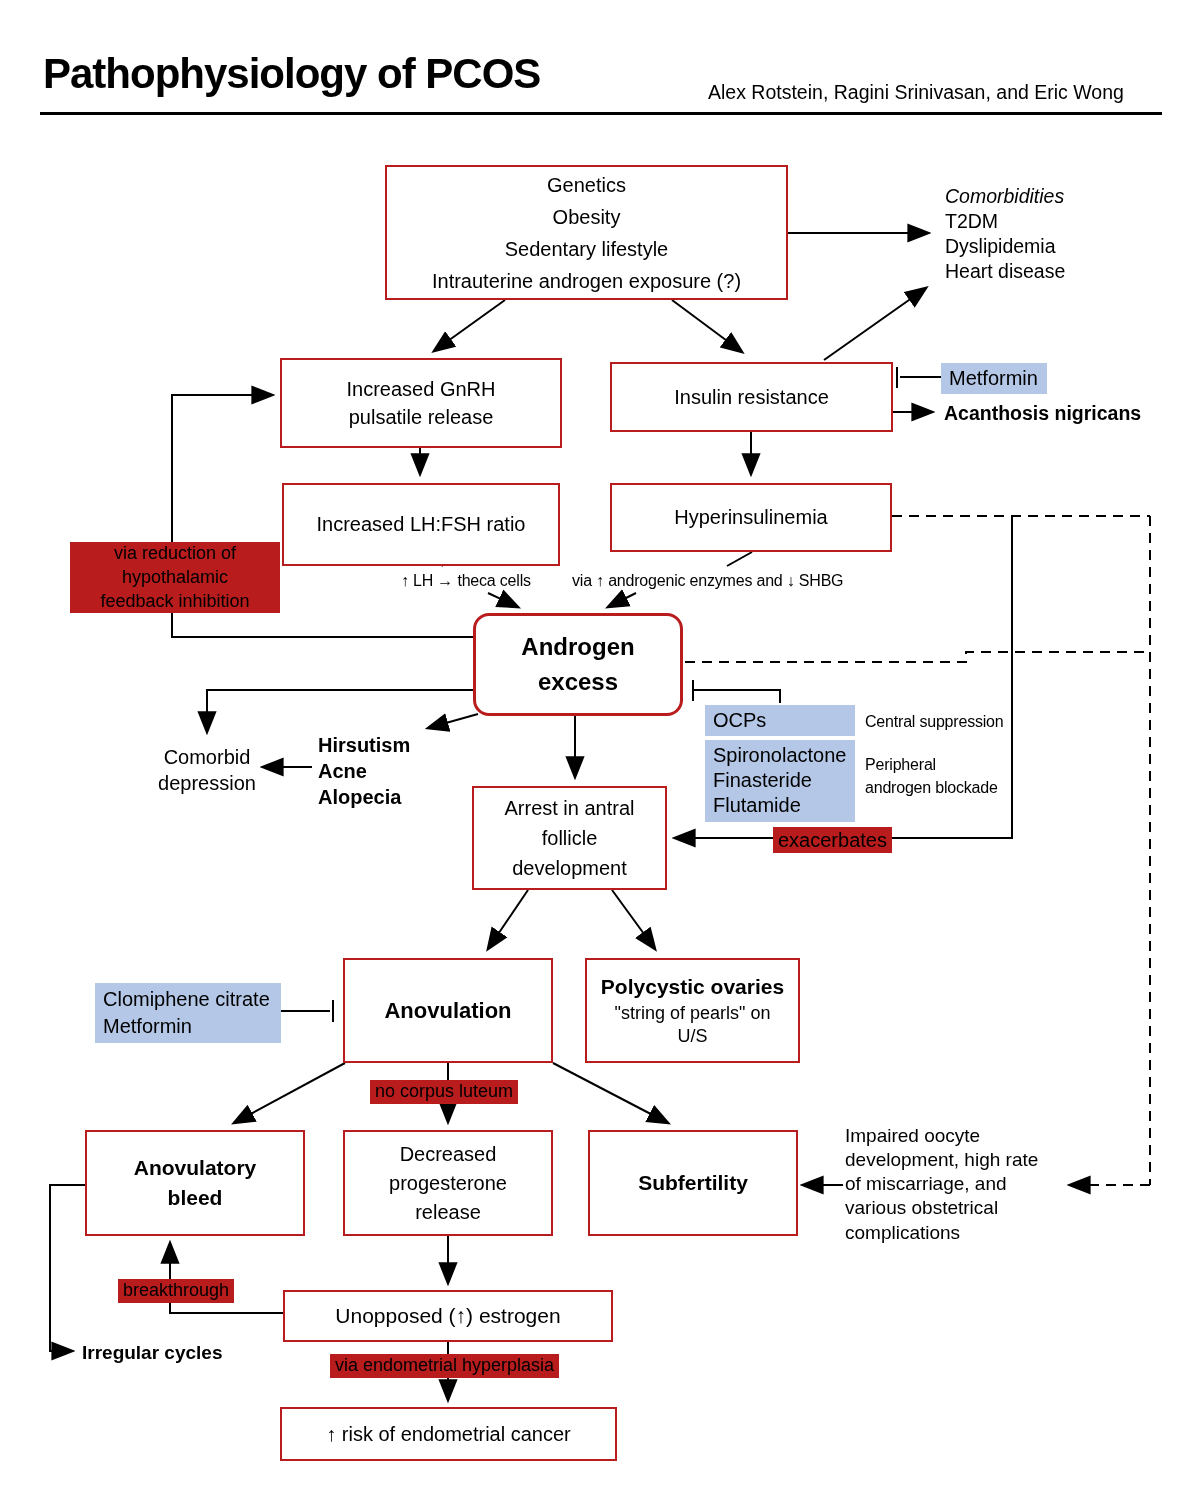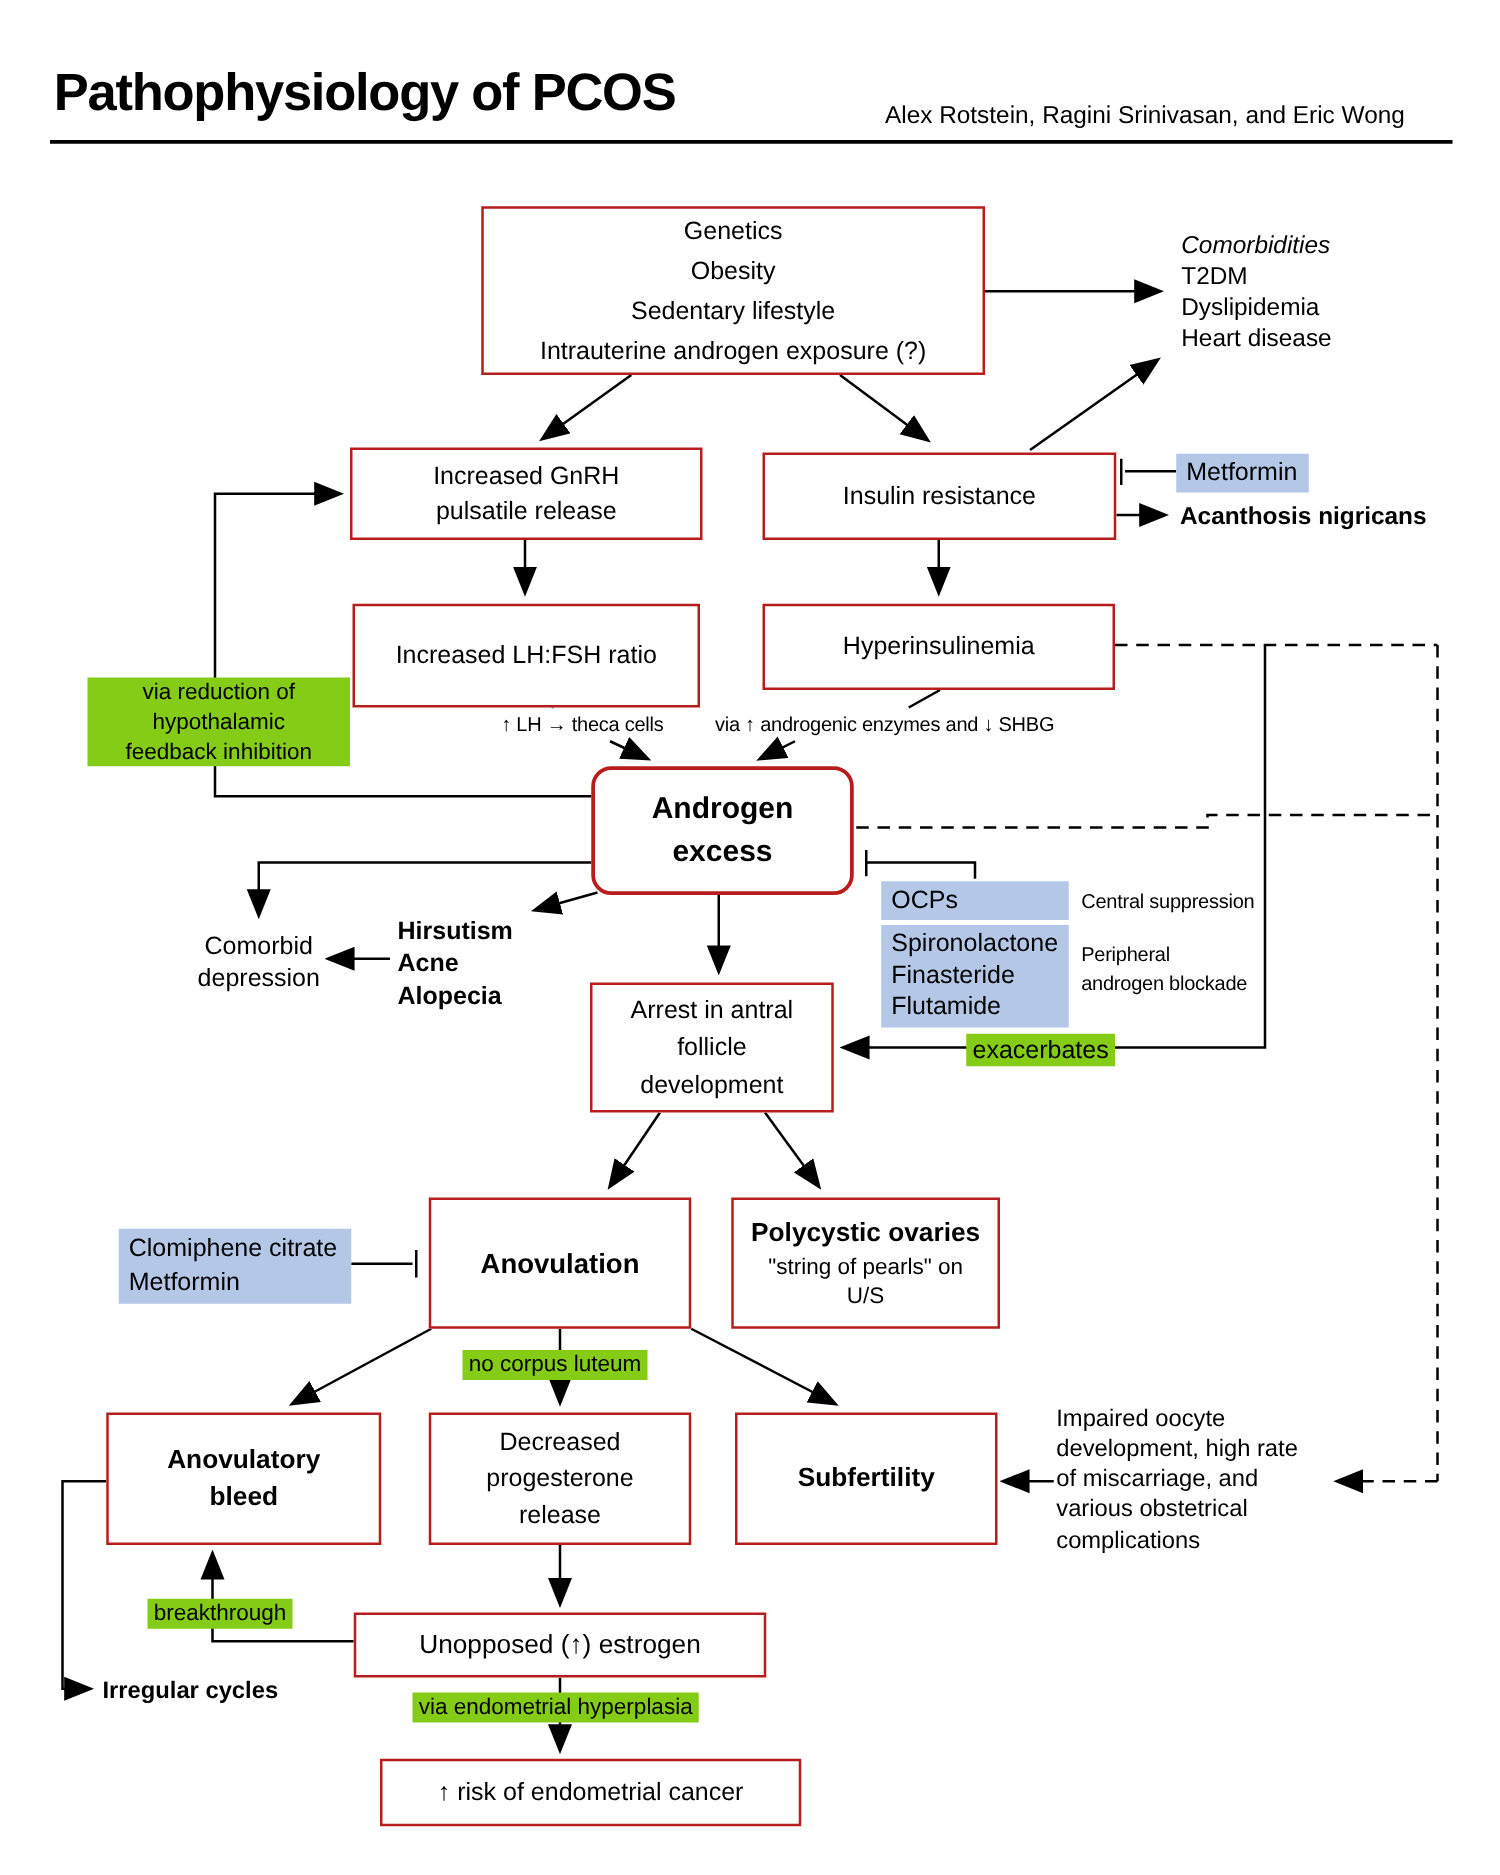--- a/index.html
+++ b/index.html
@@ -12,21 +12,21 @@
   .box {
     position:absolute; box-sizing:border-box; border:2px solid #b91c1c; background:#fff;
     display:flex; align-items:center; justify-content:center; text-align:center;
     font-size:20px; line-height:1.42; white-space:pre-line; z-index:2;
   }
   .chip {
     position:absolute; box-sizing:border-box; background:var(--hl);
     font-size:20px; line-height:1.26; padding:3px 8px; white-space:pre-line; z-index:2;
   }
   .note { position:absolute; white-space:pre-line; z-index:2; font-size:18px; line-height:1.32; }
-  .bgnote { background:#84cc16; padding:0 5px; }
+  .bgnote { background:#b91c1c; padding:0 5px; }
   .center { text-align:center; }
   .b { font-weight:bold; }
   .i { font-style:italic; }
   .small { font-size:16px; letter-spacing:-0.2px; }
   .title {
     position:absolute; left:43px; top:50px; font-size:42px; font-weight:bold;
     letter-spacing:-1px; z-index:2;
   }
   .authors { position:absolute; left:708px; top:81px; font-size:19.5px; z-index:2; }
   .rule { position:absolute; left:40px; top:112px; width:1122px; height:3px; background:#000; z-index:2; }
@@ -87,21 +87,21 @@
 
   <div class="box" style="left:385px; top:165px; width:403px; height:135px; line-height:1.6;">Genetics
 Obesity
 Sedentary lifestyle
 Intrauterine androgen exposure (?)</div>
 
   <div class="note" style="left:945px; top:184px; font-size:19.5px; line-height:1.28;"><span class="i">Comorbidities</span><br><span>T2DM
 Dyslipidemia
 Heart disease</span></div>
 
-  <div class="box" style="left:280px; top:358px; width:282px; height:74px;">Increased GnRH
+  <div class="box" style="left:280px; top:358px; width:282px; height:90px;">Increased GnRH
 pulsatile release</div>
 
   <div class="box" style="left:610px; top:362px; width:283px; height:70px;">Insulin resistance</div>
 
   <div class="chip" style="left:941px; top:363px; width:106px;">Metformin</div>
 
   <div class="note b" style="left:944px; top:401px; font-size:19.5px;">Acanthosis nigricans</div>
 
   <div class="box" style="left:282px; top:483px; width:278px; height:83px;">Increased LH:FSH ratio</div>
 
@@ -168,15 +168,15 @@
 complications</div>
 
   <div class="note bgnote" style="left:118px; top:1279px;">breakthrough</div>
 
   <div class="box" style="left:283px; top:1290px; width:330px; height:52px; font-size:21px;">Unopposed (↑) estrogen</div>
 
   <div class="note b" style="left:82px; top:1340px; font-size:19px;">Irregular cycles</div>
 
   <div class="note bgnote" style="left:330px; top:1354px;">via endometrial hyperplasia</div>
 
-  <div class="box" style="left:280px; top:1407px; width:337px; height:54px;margin-left:24px;">↑ risk of endometrial cancer</div>
+  <div class="box" style="left:280px; top:1407px; width:337px; height:54px;">↑ risk of endometrial cancer</div>
 
 </div>
 
 </body></html>

